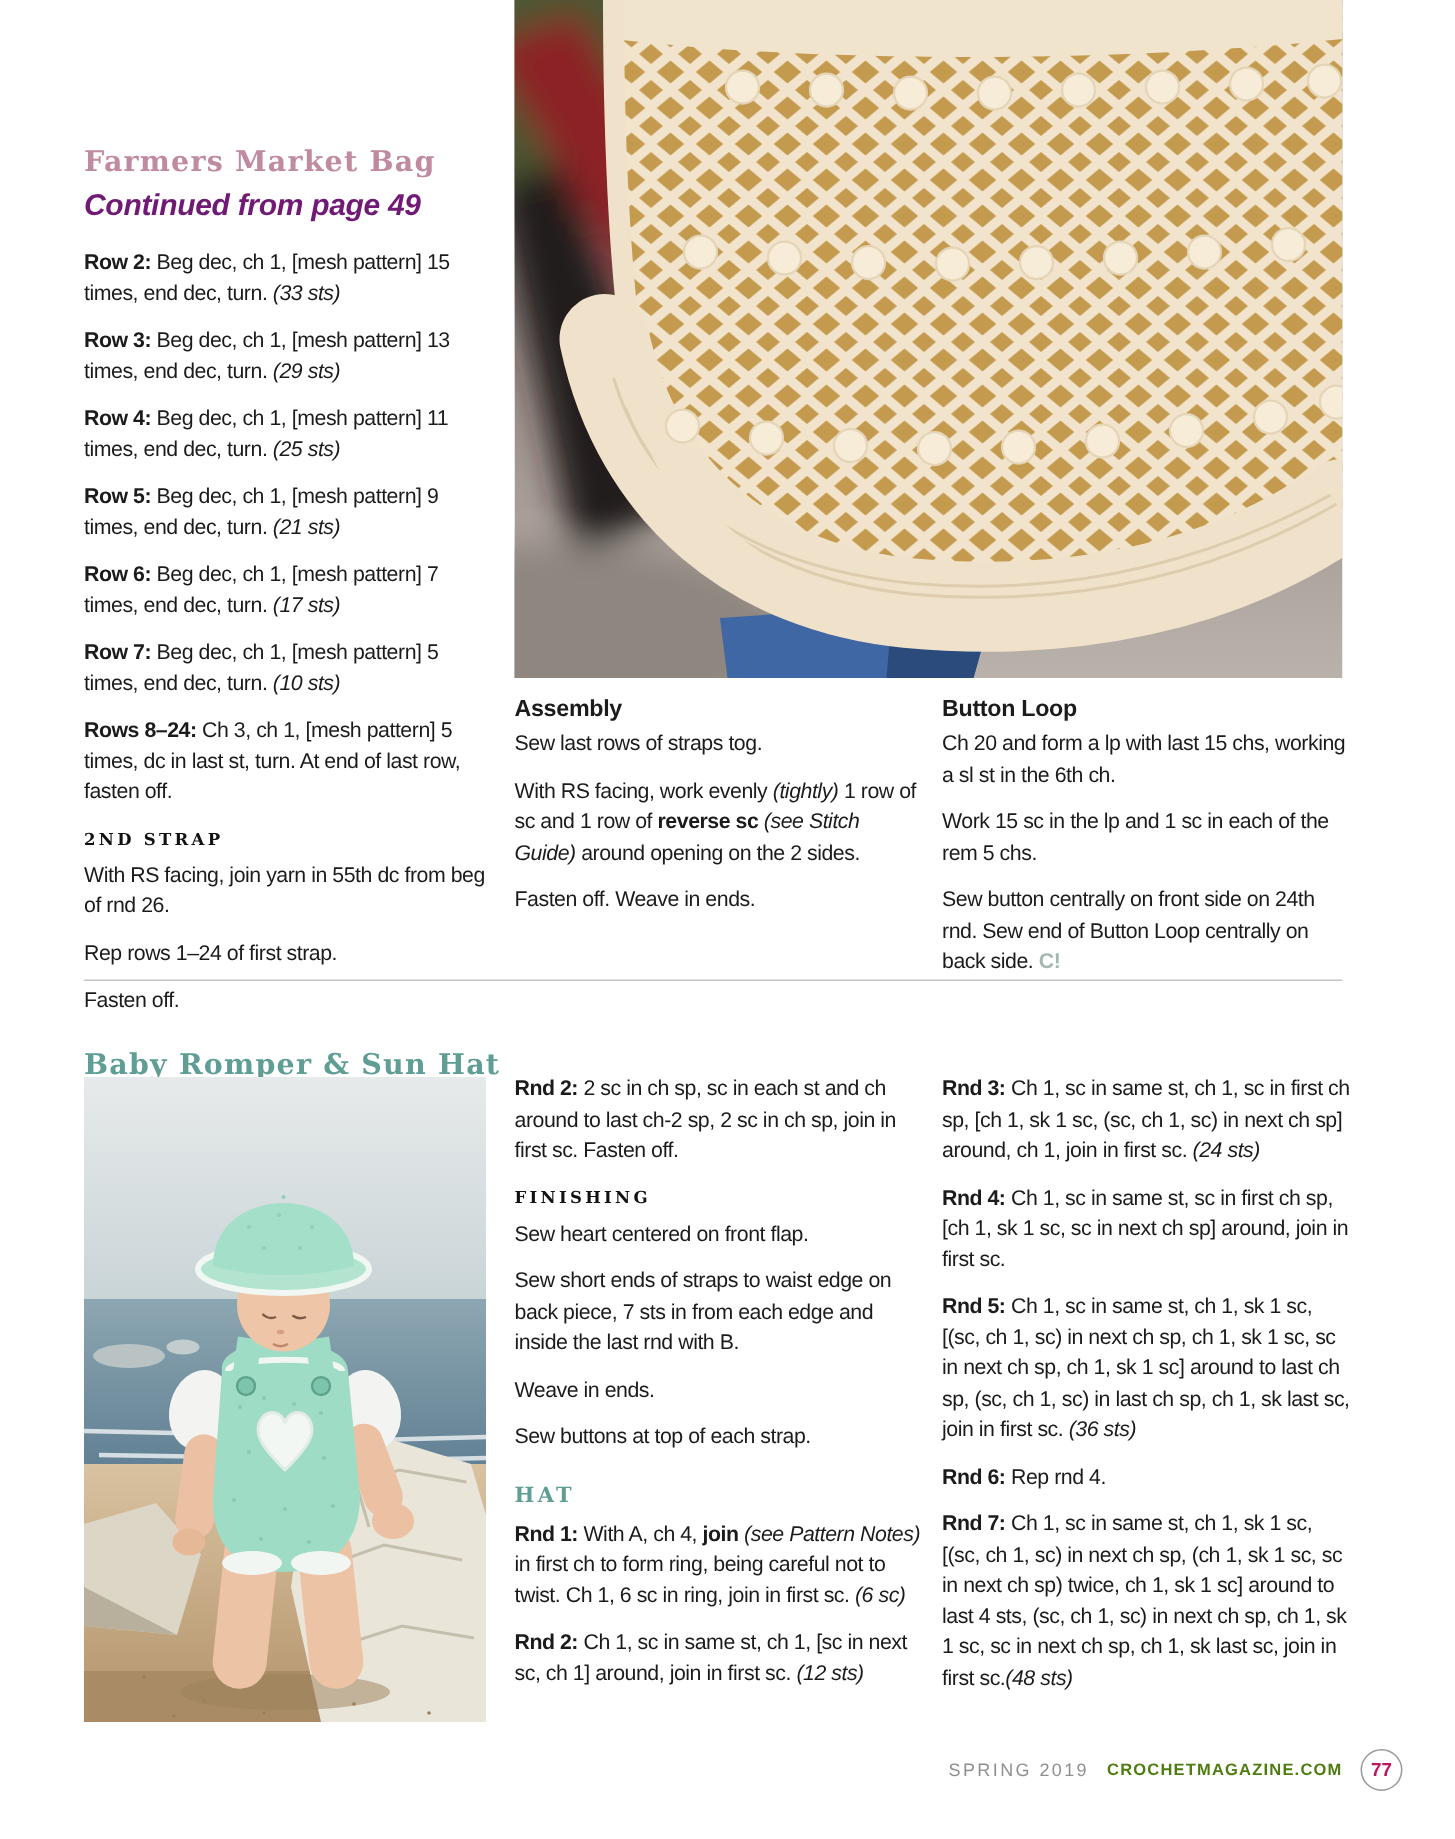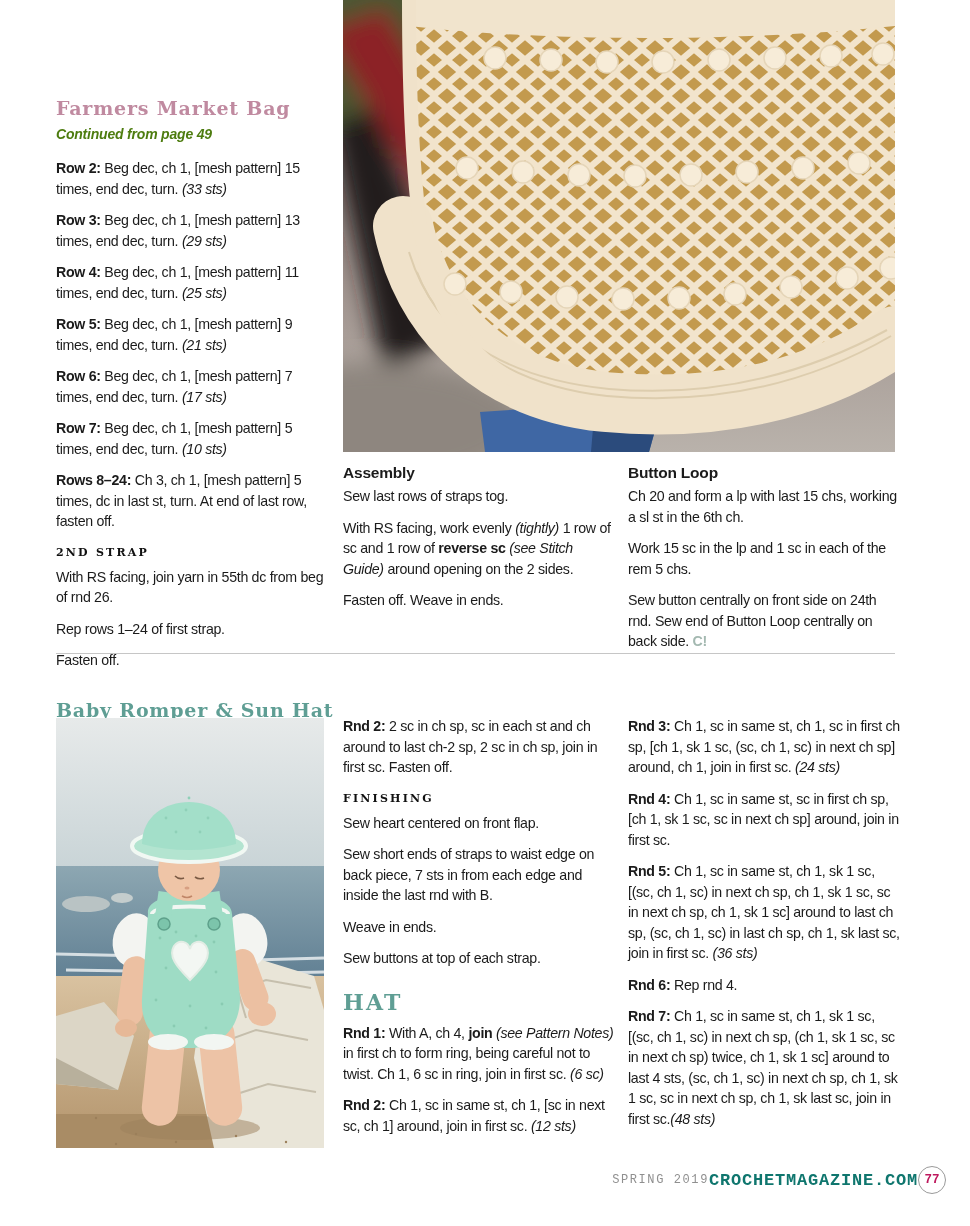--- a/index.html
+++ b/index.html
@@ -15,56 +15,56 @@
   .run-b{font-weight:bold;}
   .run-i{font-style:italic;}
   .run-m{font-weight:bold;color:var(--end_mark,#a3b8b0);}
   .pattern-title{
     font-family:"DejaVu Serif", serif; font-weight:bold;
     font-size:19px; letter-spacing:0.8px; margin:0 0 7px 0;
   }
   .title-pink{color:var(--title_pink,#c08aa0);}
   .title-teal{color:var(--title_teal,#5f9e94);margin-top:35px;}
   .continued{
-    font-style:italic; font-weight:600; font-size:14px;
-    letter-spacing:-0.2px; margin:0 0 16px 0; color:#4d7c0f;
+    font-style:italic; font-weight:600; font-size:20px;
+    letter-spacing:-0.2px; margin:0 0 16px 0; color:#701a75;
   }
   .caps-head{
     font-family:"DejaVu Serif", serif; font-weight:bold; font-size:11px;
     letter-spacing:2.2px; margin:14px 0 8px 0; color:#111;
   }
-  .caps-head.teal{color:var(--title_teal,#5f9e94); font-size:22px; margin-top:20px;}
+  .caps-head.teal{color:var(--title_teal,#5f9e94); font-size:14px; margin-top:20px;}
   .sans-head{
     font-weight:bold; font-size:15.5px; letter-spacing:-0.2px; margin:0 0 4px 0;
   }
   
   .col-left   {position:absolute; left:56px;  top:97px;  width:272px;}
   .photo-top  {position:absolute; left:343px; top:0;     width:552px; height:452px;}
   .col-mid-top{position:absolute; left:343px; top:464px; width:274px;}
   .col-rgt-top{position:absolute; left:628px; top:464px; width:270px;}
   .divider{
     position:absolute; left:56px; top:653px; width:839px; height:0;
     border-top:1px solid #c6c6c6;
   }
   .baby-header{position:absolute; left:56px; top:664px; width:300px;}
   .photo-baby {position:absolute; left:56px; top:718px; width:268px; height:430px;}
   .col-mid-bot{position:absolute; left:343px; top:716px; width:274px;}
   .col-rgt-bot{position:absolute; left:628px; top:716px; width:272px;}
   figure{margin:0;}
   .photo-frame svg{display:block; width:100%; height:100%;}
   
   .footer{
-    position:absolute; right:24px; top:1166px; height:28px;
-    display:flex; align-items:center; font-family:Liberation Mono, monospace;
+    position:absolute; right:35px; top:1166px; height:28px;
+    display:flex; align-items:center; gap:12px;
   }
   .footer-season{
     color:var(--footer_gray,#8f8f8f); font-size:12px; letter-spacing:1.6px;
   }
   .footer-site{
-    color:#0f766e; font-weight:bold; font-size:17px; letter-spacing:0.8px;
+    color:#4d7c0f; font-weight:bold; font-size:11px; letter-spacing:0.8px;
   }
   .page-circle{
     width:26px; height:26px; border:1.5px solid #9a9a9a; border-radius:50%;
     display:flex; align-items:center; justify-content:center;
     font-weight:bold; font-size:12.5px; color:#be185d;
   }
 </style>
 </head>
 <body>
 

